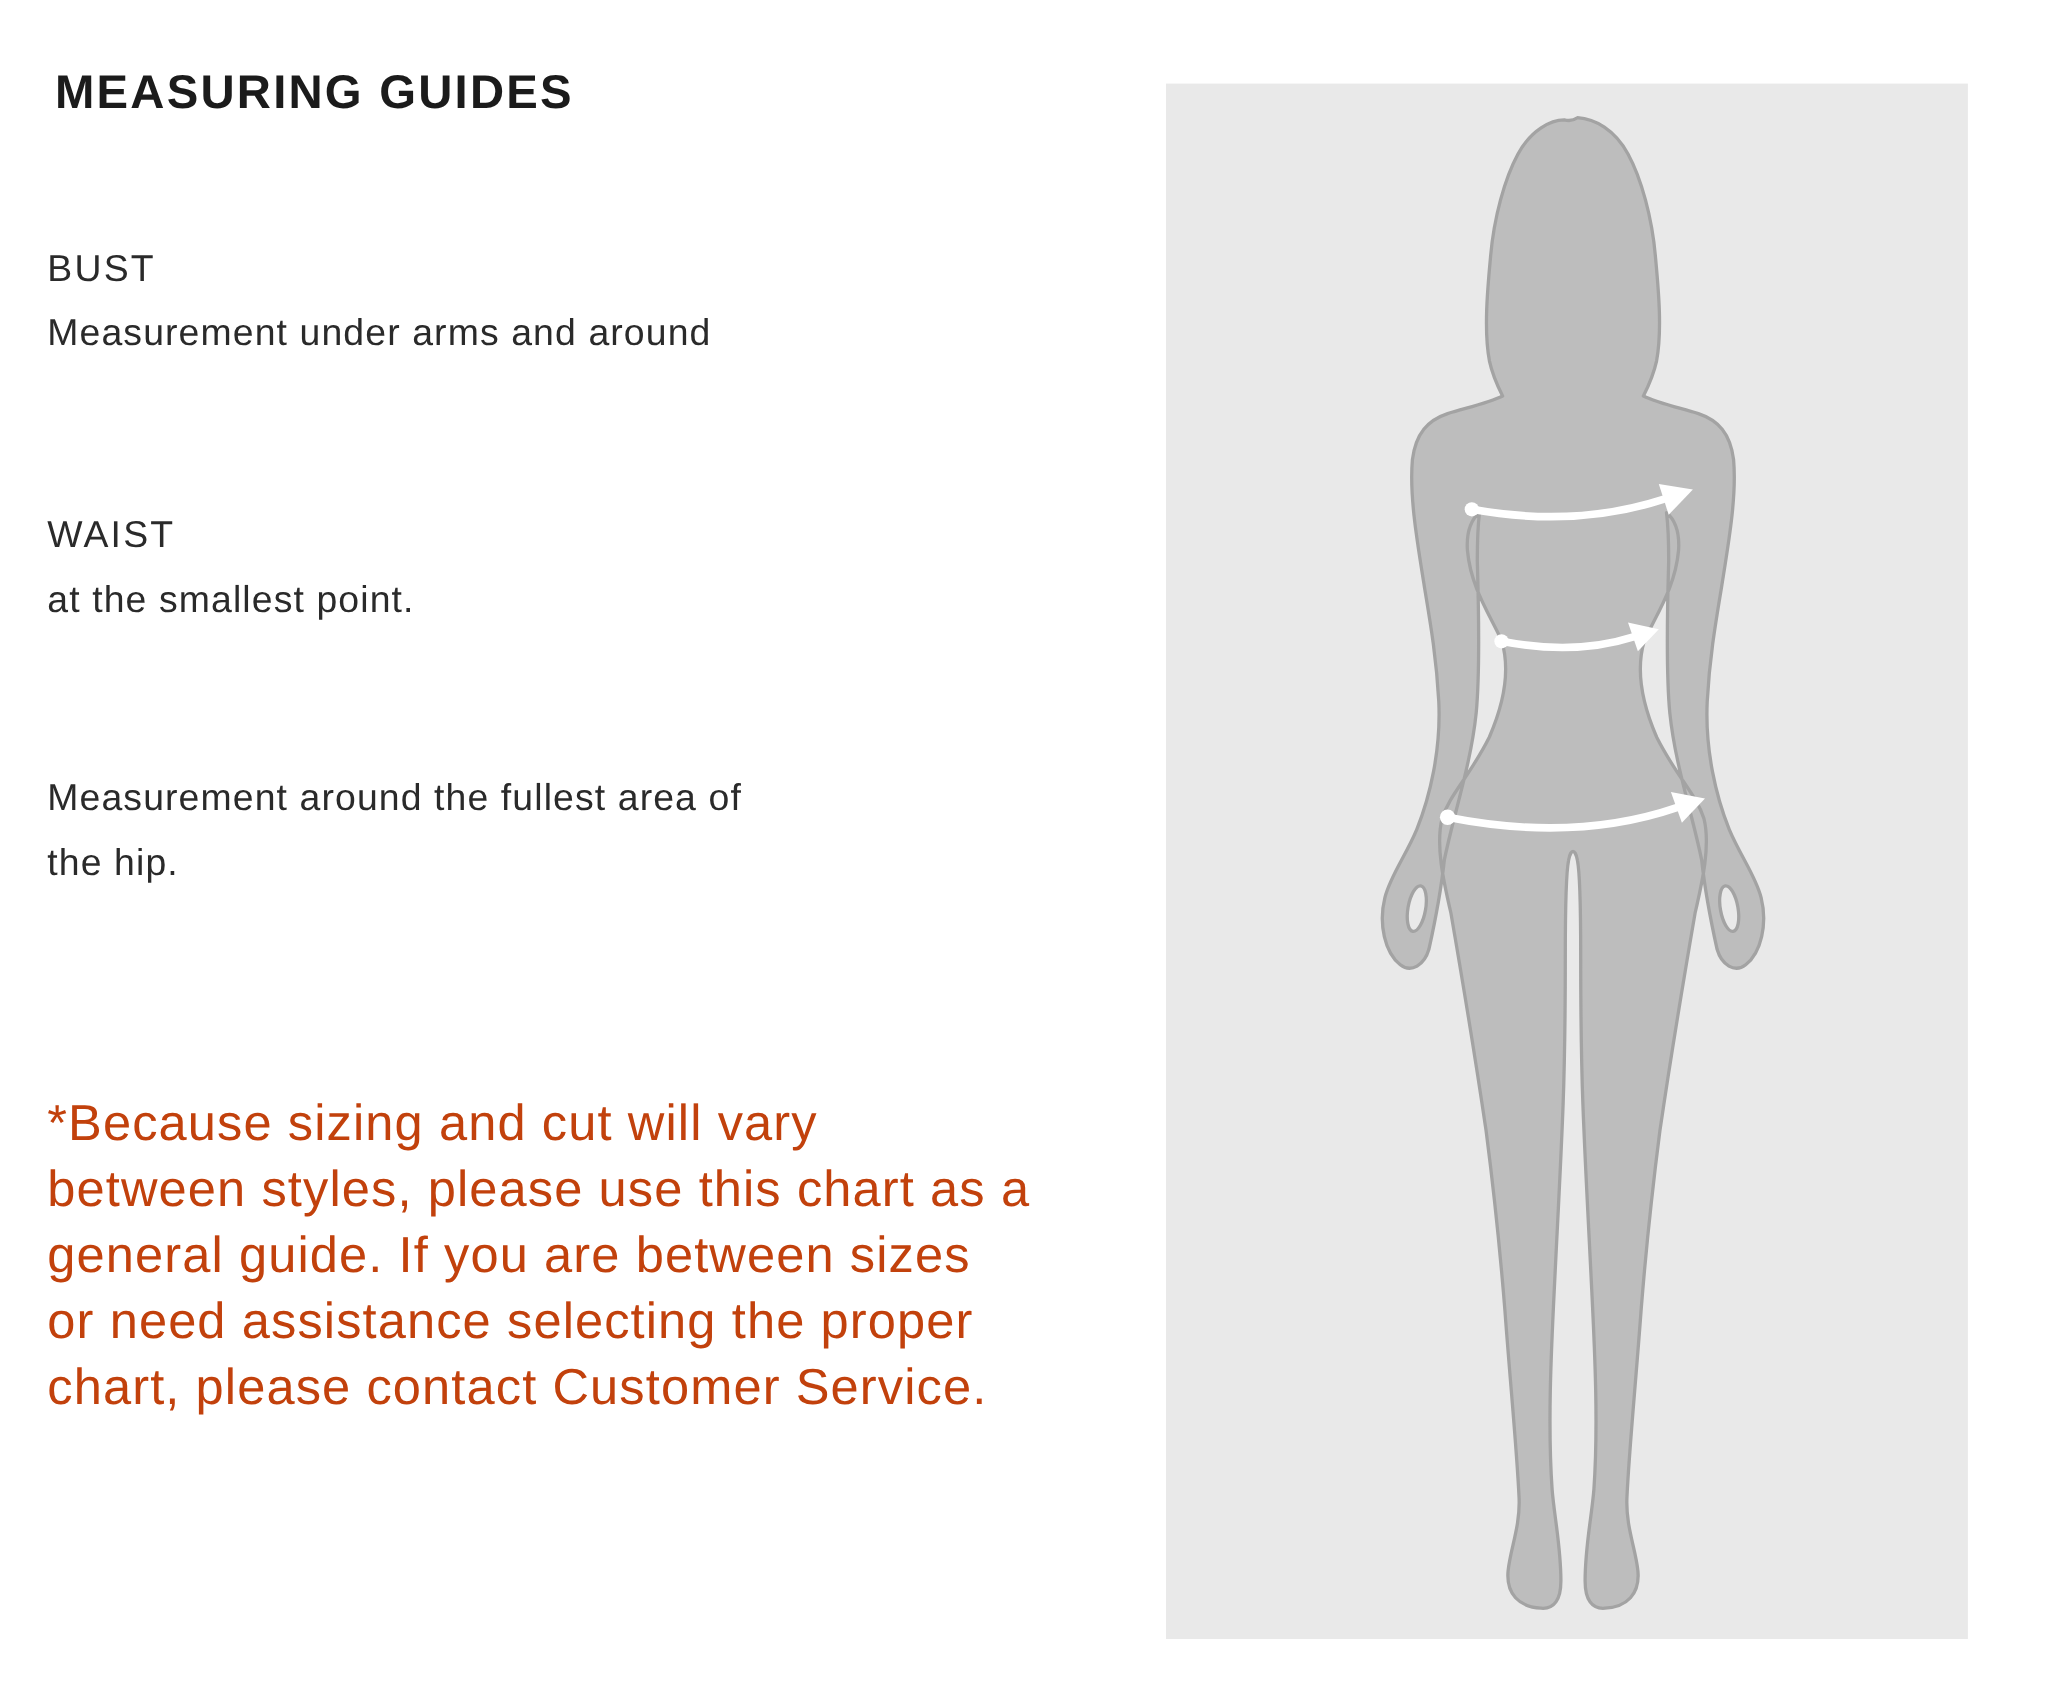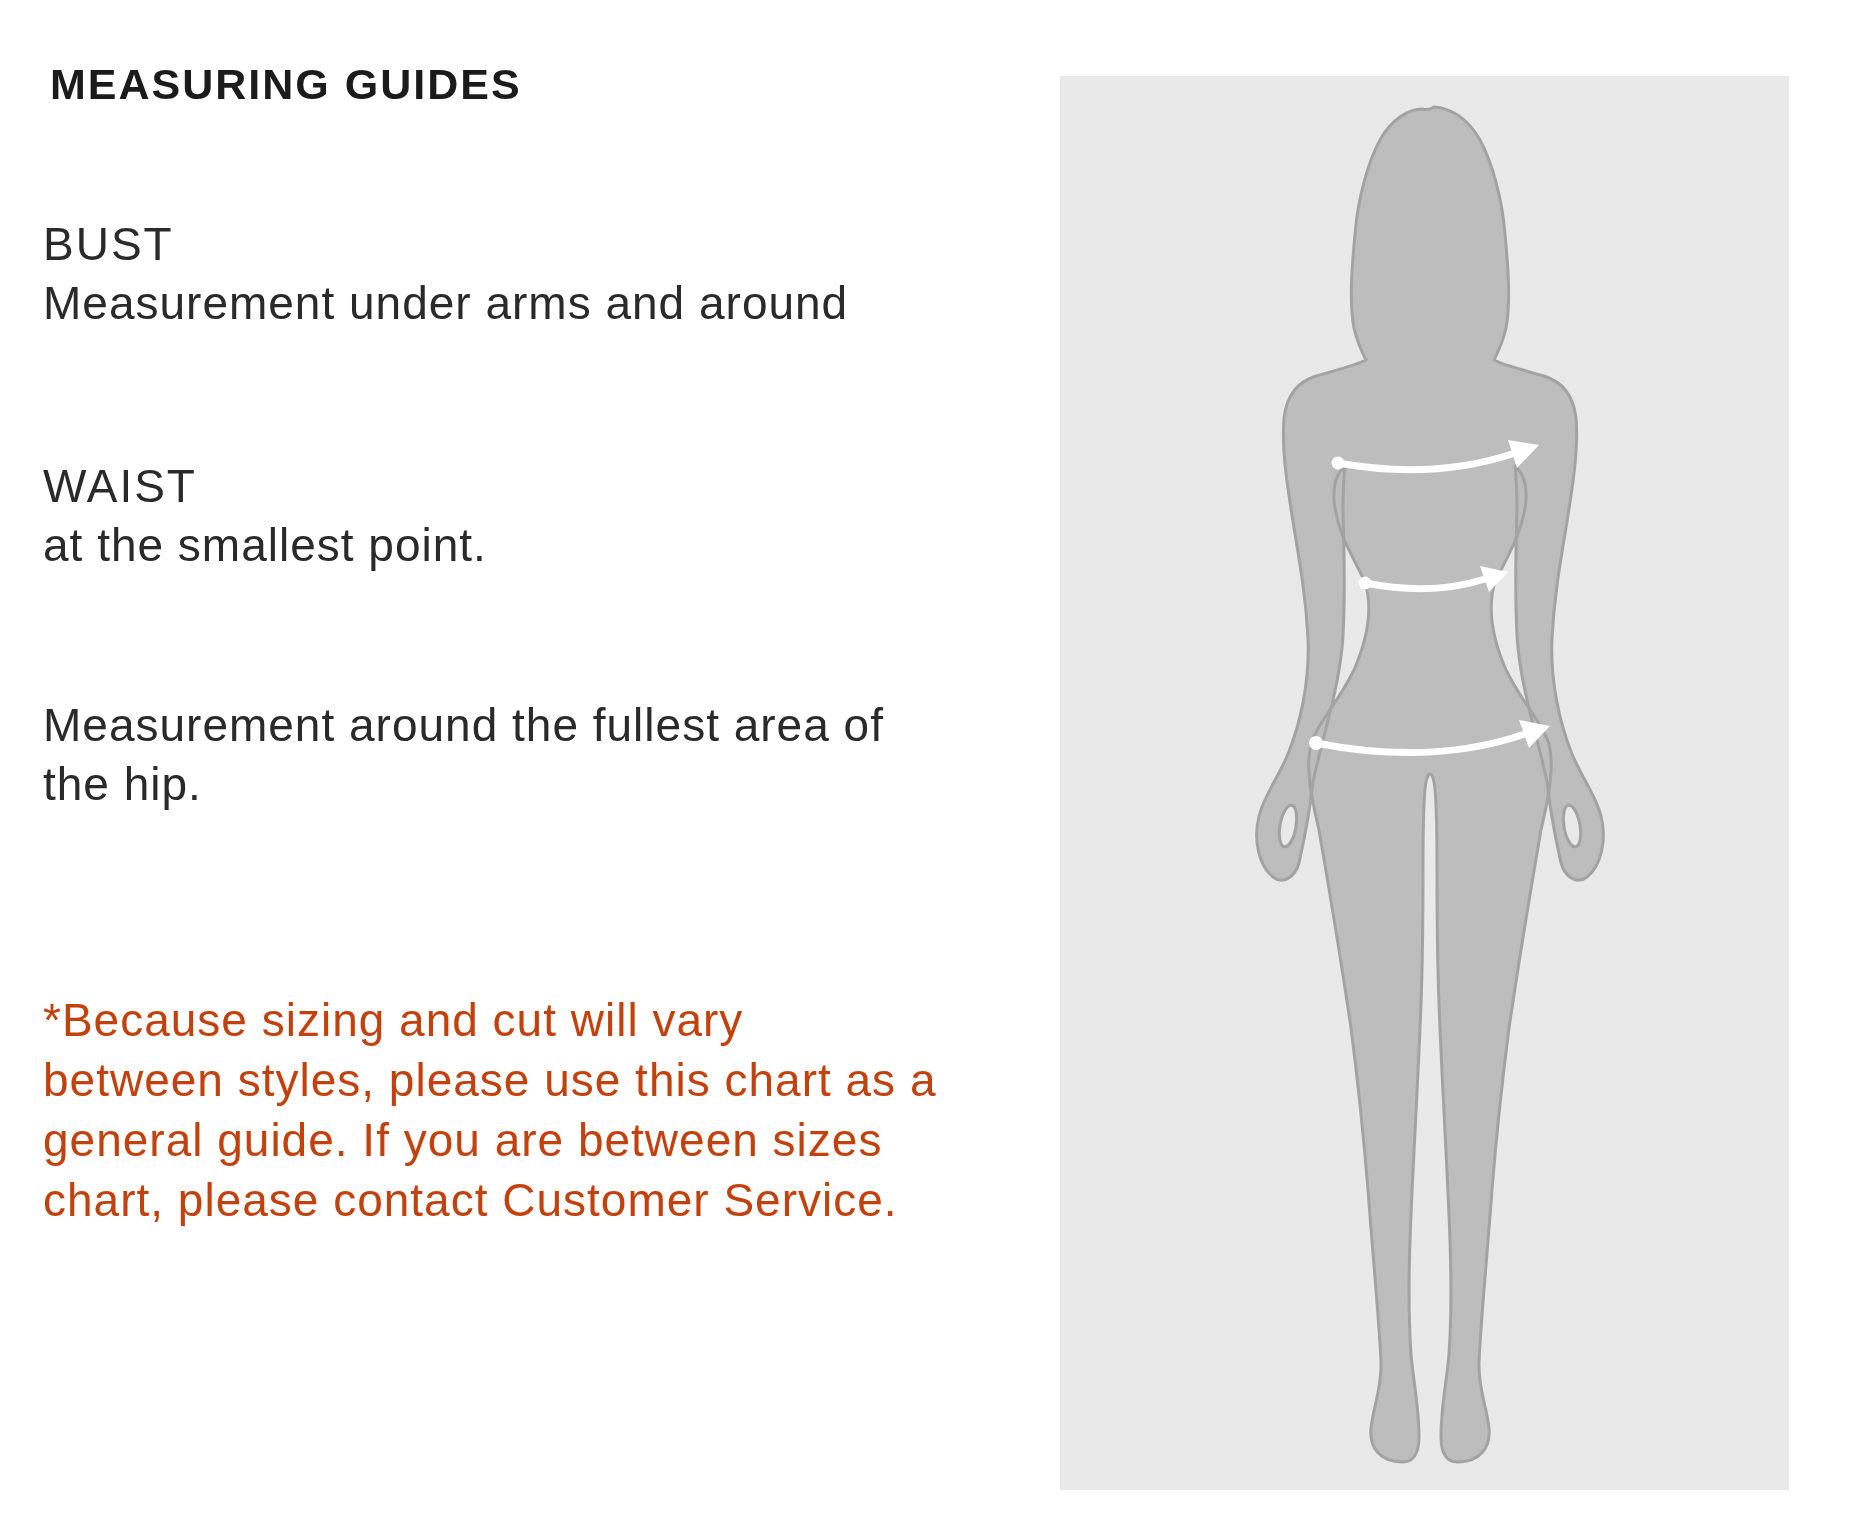--- a/index.html
+++ b/index.html
@@ -7,21 +7,21 @@
   body{
     width:1859px;height:1532px;position:relative;background:#ffffff;
     font-family:"Liberation Sans","DejaVu Sans",sans-serif;
     color:#262626;overflow:hidden;
   }
   .page-title{
     position:absolute;left:50px;top:60px;
     font-size:43px;font-weight:700;letter-spacing:2px;color:#1b1b1b;
     white-space:nowrap;
   }
-  .section{position:absolute;left:43px;width:1010px;font-size:46px;line-height:59px;letter-spacing:1px;color:#2a2a2a;}
+  .section{position:absolute;left:43px;width:1010px;font-size:34px;line-height:59px;letter-spacing:1px;color:#2a2a2a;}
   .section .label{letter-spacing:2px;}
   .section-bust{top:215px;}
   .section-waist{top:457px;}
   .section-hip{top:696px;}
   .note{
     position:absolute;left:43px;top:990px;width:1060px;
     font-size:46px;line-height:60px;letter-spacing:1px;color:#c2410c;
   }
   .line{white-space:nowrap;}
   .figure-panel{
@@ -47,20 +47,21 @@
 
 <div class="section section-hip">
   <div class="line">Measurement around the fullest area of</div>
   <div class="line">the hip.</div>
 </div>
 
 <div class="note">
   <div class="line">*Because sizing and cut will vary</div>
   <div class="line">between styles, please use this chart as a</div>
   <div class="line">general guide. If you are between sizes</div>
+  <div class="line">or need assistance selecting the proper</div>
   <div class="line">chart, please contact Customer Service.</div>
 </div>
 
 <div class="figure-panel">
   <svg viewBox="0 0 729 1414" xmlns="http://www.w3.org/2000/svg">
 
     <g>
       <path fill="#bdbdbd" stroke="#a3a3a3" stroke-width="3" stroke-linejoin="round" d="
         M 374 31
         C 390 32, 408 42, 420 64

